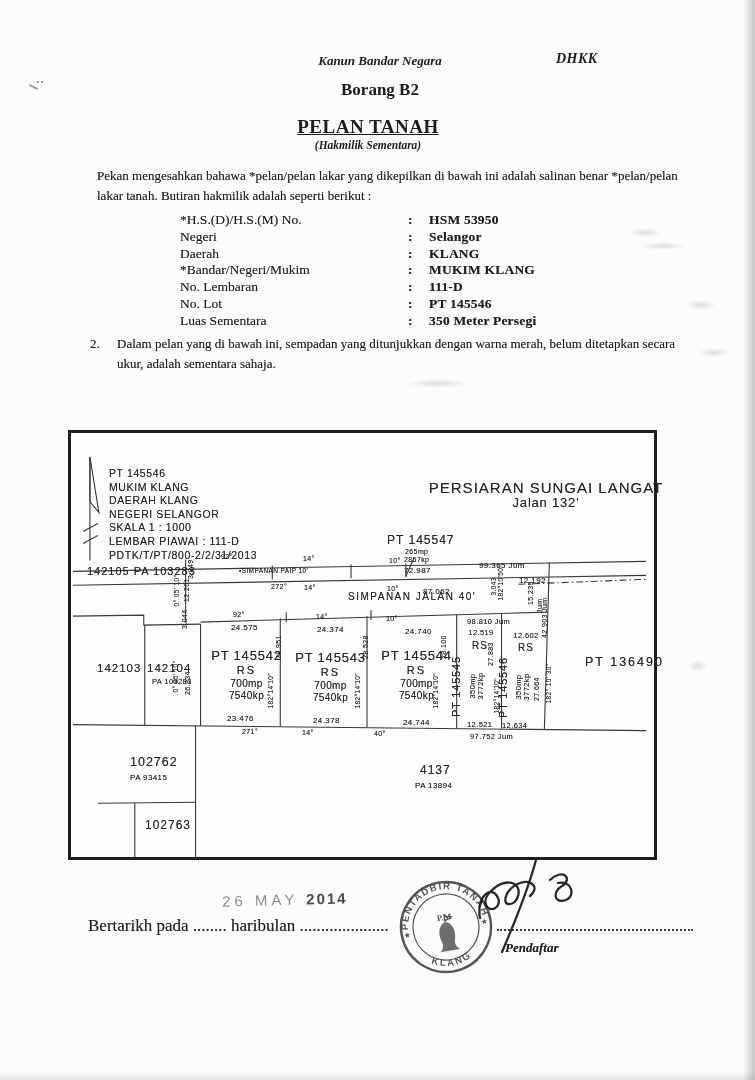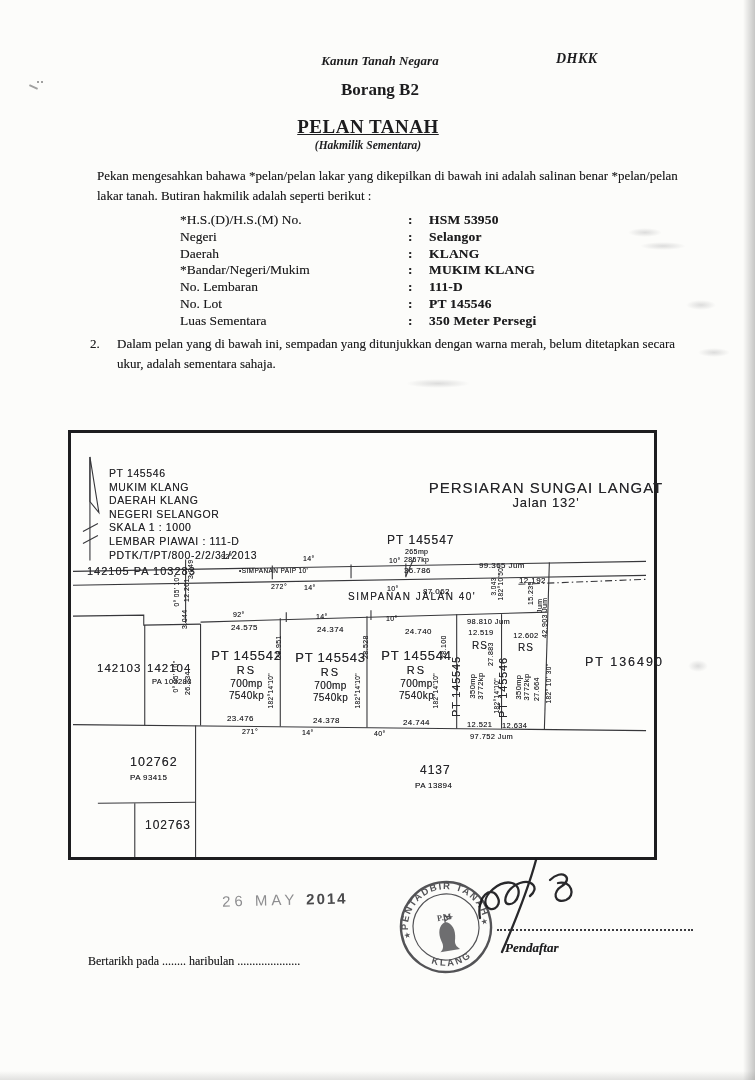--- a/index.html
+++ b/index.html
@@ -46,21 +46,21 @@
   <div class="smudge" style="left:628px;top:228px;width:34px;height:9px;"></div>
   <div class="smudge" style="left:640px;top:242px;width:46px;height:8px;"></div>
   <div class="smudge" style="left:686px;top:300px;width:30px;height:10px;"></div>
   <div class="smudge" style="left:698px;top:348px;width:32px;height:9px;"></div>
   <div class="smudge" style="left:406px;top:379px;width:64px;height:9px;"></div>
   <div class="smudge" style="left:470px;top:444px;width:86px;height:9px;"></div>
   <div class="smudge" style="left:575px;top:520px;width:60px;height:9px;"></div>
   <div class="smudge" style="left:688px;top:660px;width:20px;height:12px;"></div>
 
   <div class="abs ctr" style="left:255px;top:53px;width:250px;">
-    <div class="b i" style="font-size:13px;">Kanun Tanah Negara</div>
+    <div class="b i" style="font-size:13px;">Kanun Bandar Negara</div>
     <div class="b" style="font-size:17px;margin-top:11px;">Borang B2</div>
   </div>
   <div class="abs b i" style="left:556px;top:51px;font-size:14px;letter-spacing:.5px;">DHKK</div>
 
   <div class="abs ctr" style="left:243px;top:116px;width:250px;">
     <div class="b" style="font-size:19px;letter-spacing:.5px;text-decoration:underline;">PELAN TANAH</div>
     <div class="b i" style="font-size:11.5px;margin-top:1px;">(Hakmilik Sementara)</div>
   </div>
 
   <div class="abs doc" style="left:97px;top:166px;width:600px;">Pekan mengesahkan bahawa *pelan/pelan lakar yang dikepilkan di bawah ini adalah salinan benar *pelan/pelan lakar tanah. Butiran hakmilik adalah seperti berikut :</div>
@@ -158,21 +158,21 @@
     <div class="pl" style="left:316px;top:101px;font-size:12px;letter-spacing:1px;">PT 145547</div>
     <div class="pl" style="left:334px;top:115px;font-size:7px;">265mp</div>
     <div class="pl" style="left:333px;top:123px;font-size:7px;">2857kp</div>
 
     <div class="pl" style="left:16px;top:133px;font-size:11px;letter-spacing:1px;">142105  PA 103283</div>
 
     <div class="pl" style="left:150px;top:120px;font-size:7px;">92°</div>
     <div class="pl" style="left:232px;top:122px;font-size:7px;">14°</div>
     <div class="pl" style="left:318px;top:124px;font-size:7px;">10°</div>
     <div class="pl" style="left:168px;top:135px;font-size:6.5px;">•SIMPANAN PAIP 10'</div>
-    <div class="pl" style="left:333px;top:134px;">36.786</div>
+    <div class="pl" style="left:333px;top:134px;">72.987</div>
     <div class="pl" style="left:408px;top:129px;">99.365 Jum</div>
     <div class="pl" style="left:200px;top:150px;font-size:7px;">272°</div>
     <div class="pl" style="left:233px;top:151px;font-size:7px;">14°</div>
     <div class="pl" style="left:316px;top:152px;font-size:7px;">10°</div>
     <div class="pl" style="left:352px;top:155px;">87.062</div>
     <div class="pl" style="left:448px;top:144px;">12.192</div>
     <div class="pl" style="left:277px;top:159px;font-size:10px;letter-spacing:1.5px;">SIMPANAN JALAN 40'</div>
 
     <div class="pl rot" style="left:426px;top:156px;font-size:6.5px;">3.043</div>
     <div class="pl rot" style="left:433px;top:161px;font-size:6.5px;">182°10'50"</div>
@@ -250,21 +250,21 @@
     <div class="pl" style="left:59px;top:341px;font-size:8px;">PA 93415</div>
     <div class="pl" style="left:349px;top:331px;font-size:12px;letter-spacing:1px;">4137</div>
     <div class="pl" style="left:344px;top:349px;font-size:8px;">PA 13894</div>
     <div class="pl" style="left:74px;top:386px;font-size:12px;letter-spacing:1px;">102763</div>
   </div>
 
   <div class="abs stampdate" style="left:222px;top:891px;">
     <span>26 MAY</span>
     <span class="yr">2014</span>
   </div>
-  <div class="abs doc" style="left:88px;top:916px;font-size:12px;margin-top:36px;">Bertarikh pada ........ haribulan .....................</div>
+  <div class="abs doc" style="left:88px;top:916px;font-size:17px;">Bertarikh pada ........ haribulan .....................</div>
 
   <svg class="abs" style="left:398px;top:878px;" width="96" height="98" viewBox="0 0 96 98">
     <g transform="rotate(-10 48 49)" stroke="#3c3c40" fill="none" opacity=".88">
       <circle cx="48" cy="49" r="45" stroke-width="2.4"></circle>
       <circle cx="48" cy="49" r="33" stroke-width="1.2"></circle>
       <path id="sealTop" d="M 21.1 75.9 A 38 38 0 1 1 74.9 75.9" stroke="none"></path>
       <path id="sealBot" d="M 29 82.9 A 38 38 0 0 0 67 82.9" stroke="none"></path>
       <text font-family="Liberation Sans, sans-serif" font-size="9.5" font-weight="bold" fill="#3c3c40" stroke="none" letter-spacing="1.5">
         <textPath href="#sealTop" startOffset="50%" text-anchor="middle">PENTADBIR TANAH</textPath>
       </text>

